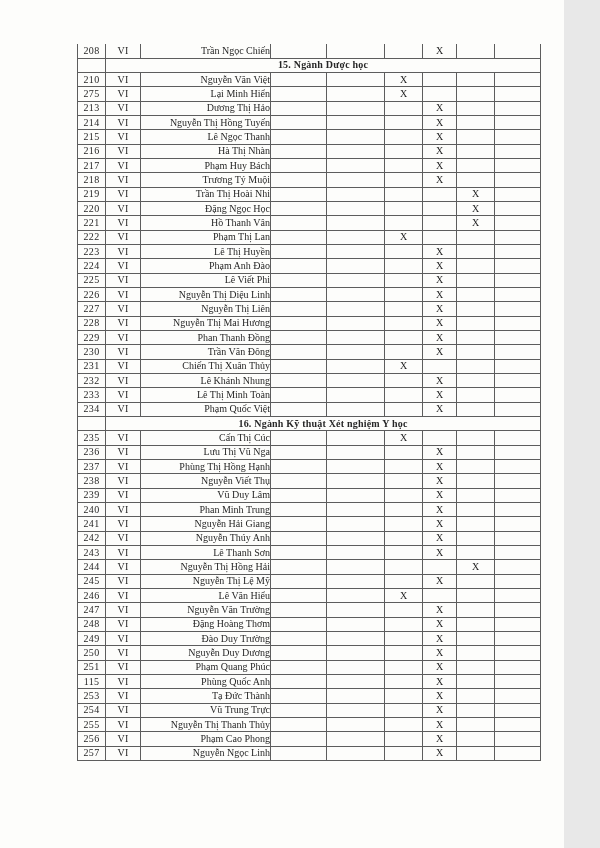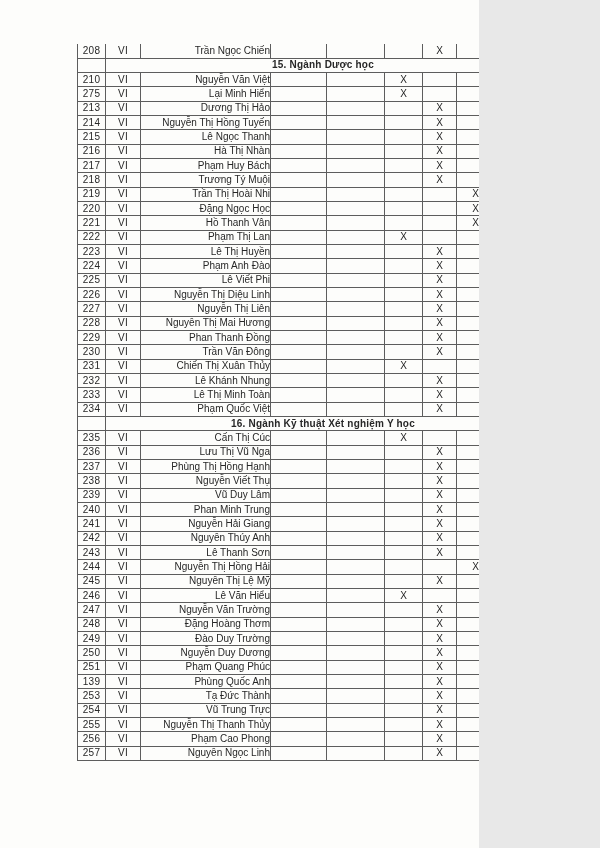--- a/index.html
+++ b/index.html
@@ -1,22 +1,22 @@
 <!DOCTYPE html>
 <html><head>
 <meta charset="utf-8">
 <style>
   html, body { margin: 0; padding: 0; background: #e8e8e8; }
   .page {
     position: relative;
-    width: 479px;
+    width: 564px;
     height: 848px;
     background: #fdfdfb;
     overflow: hidden;
-    font-family: Liberation Sans, sans-serif;
+    font-family: Liberation Serif, serif;
     color: #272727;
   }
   table.roster {
     position: absolute;
     left: 77px;
     top: 44px;
     width: 463px;
     border-collapse: collapse;
     table-layout: fixed;
   }
@@ -550,21 +550,21 @@
           <td class="num">VI</td>
           <td class="name">Phạm Quang Phúc</td>
           <td class="mark"></td>
           <td class="mark"></td>
           <td class="mark"></td>
           <td class="mark">X</td>
           <td class="mark"></td>
           <td class="mark"></td>
         </tr>
         <tr>
-          <td class="num">139</td>
+          <td class="num">115</td>
           <td class="num">VI</td>
           <td class="name">Phùng Quốc Anh</td>
           <td class="mark"></td>
           <td class="mark"></td>
           <td class="mark"></td>
           <td class="mark">X</td>
           <td class="mark"></td>
           <td class="mark"></td>
         </tr>
         <tr>

